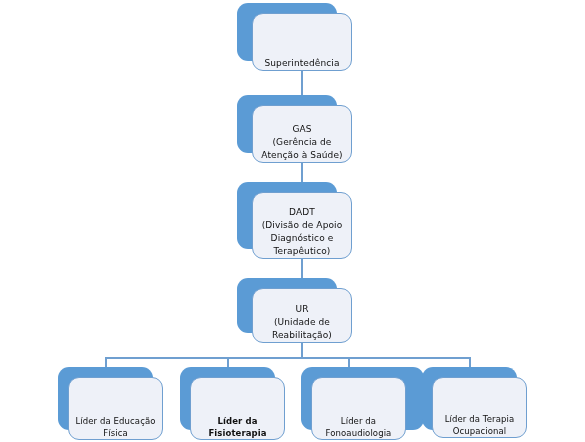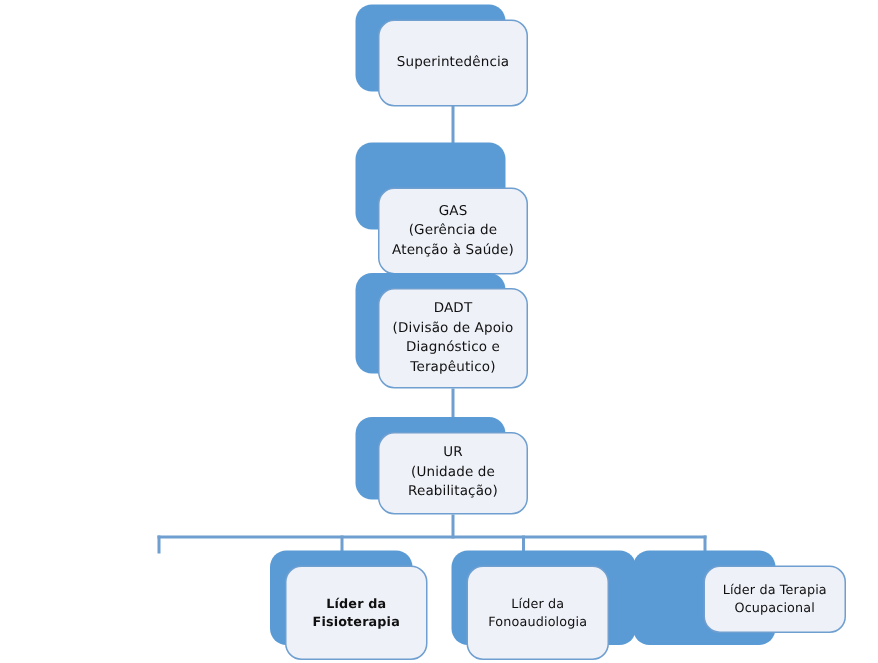--- a/index.html
+++ b/index.html
@@ -29,21 +29,21 @@
   }
   .node .face{
     position:absolute;
     left:15px;top:10px;
     width:100px;height:100px;
     background:#eef1f8;
     border:1px solid #6f9fd0;
     border-radius:11px;
     box-sizing:border-box;
     display:flex;
-    align-items:center;
+    align-items:flex-end;
     justify-content:center;
     text-align:center;
   }
   .node .label{
     color:#101010;
     font-size:9px;
     line-height:13px;
     letter-spacing:0.1px;
     padding:0 4px;
     white-space:pre-line;
@@ -72,21 +72,21 @@
 
   <div class="node" style="left:237px;top:3px;width:100px;height:58px;">
     <div class="shadow"></div>
     <div class="face" style="width:100px;height:58px;">
       <span class="label">Superintedência</span>
     </div>
   </div>
 
   <div class="node" style="left:237px;top:95px;width:100px;height:58px;">
     <div class="shadow"></div>
-    <div class="face" style="width:100px;height:58px;margin-top:20px;">
+    <div class="face" style="width:100px;height:58px;">
       <span class="label">GAS
 (Gerência de
 Atenção à Saúde)</span>
     </div>
   </div>
 
   <div class="node" style="left:237px;top:182px;width:100px;height:67px;">
     <div class="shadow"></div>
     <div class="face" style="width:100px;height:67px;">
       <span class="label">DADT
@@ -98,37 +98,44 @@
 
   <div class="node" style="left:237px;top:278px;width:100px;height:55px;">
     <div class="shadow"></div>
     <div class="face" style="width:100px;height:55px;">
       <span class="label">UR
 (Unidade de
 Reabilitação)</span>
     </div>
   </div>
 
+  <div class="node leaf" style="left:58px;top:367px;width:95px;height:63px;">
+    <div class="shadow"></div>
+    <div class="face" style="left:10px;top:10px;width:95px;height:63px;">
+      <span class="label">Líder da Educação
+Física</span>
+    </div>
+  </div>
 
   <div class="node leaf" style="left:180px;top:367px;width:95px;height:63px;">
     <div class="shadow"></div>
     <div class="face" style="left:10px;top:10px;width:95px;height:63px;font-weight:bold;">
       <span class="label">Líder da Fisioterapia</span>
     </div>
   </div>
 
   <div class="node leaf" style="left:301px;top:367px;width:95px;height:63px;padding-left:28px;">
     <div class="shadow"></div>
     <div class="face" style="left:10px;top:10px;width:95px;height:63px;">
       <span class="label">Líder da
 Fonoaudiologia</span>
     </div>
   </div>
 
   <div class="node leaf" style="left:422px;top:367px;width:95px;height:63px;">
     <div class="shadow"></div>
-    <div class="face" style="left:10px;top:10px;width:95px;height:45px;margin-left:37px;">
+    <div class="face" style="left:10px;top:10px;width:95px;height:61px;">
       <span class="label">Líder da Terapia
 Ocupacional</span>
     </div>
   </div>
 
 </div>
 
 </body></html>

